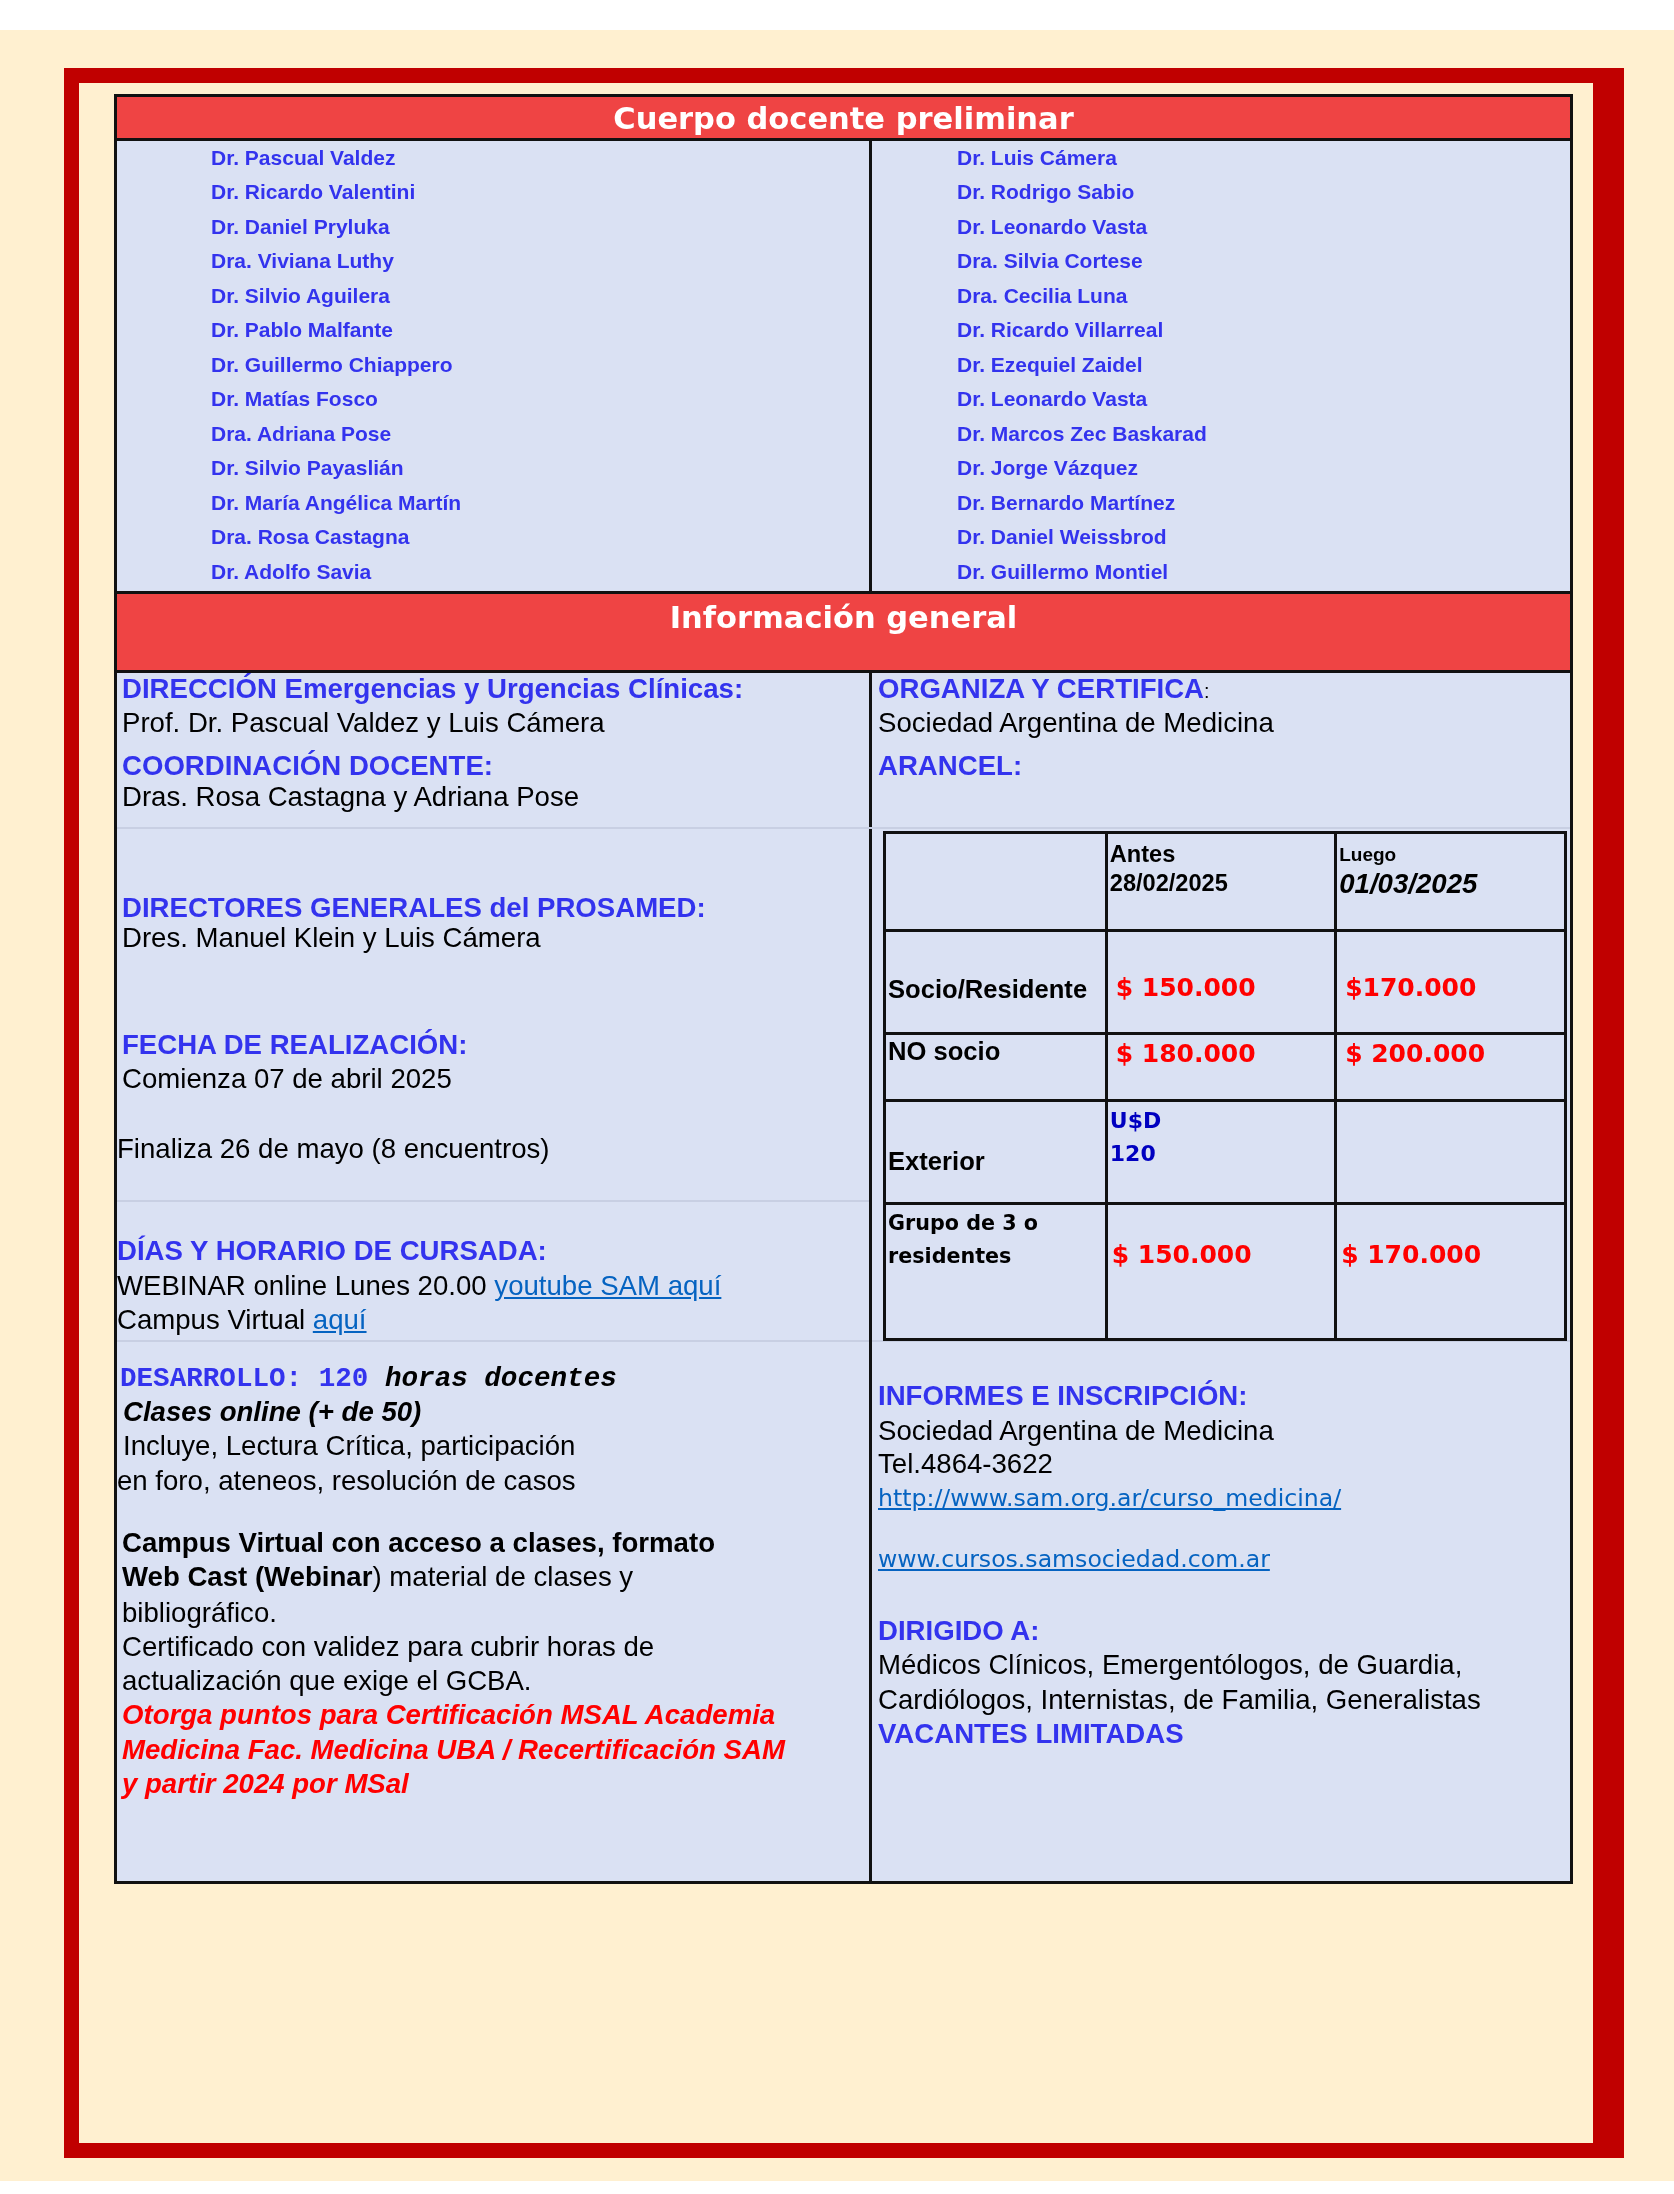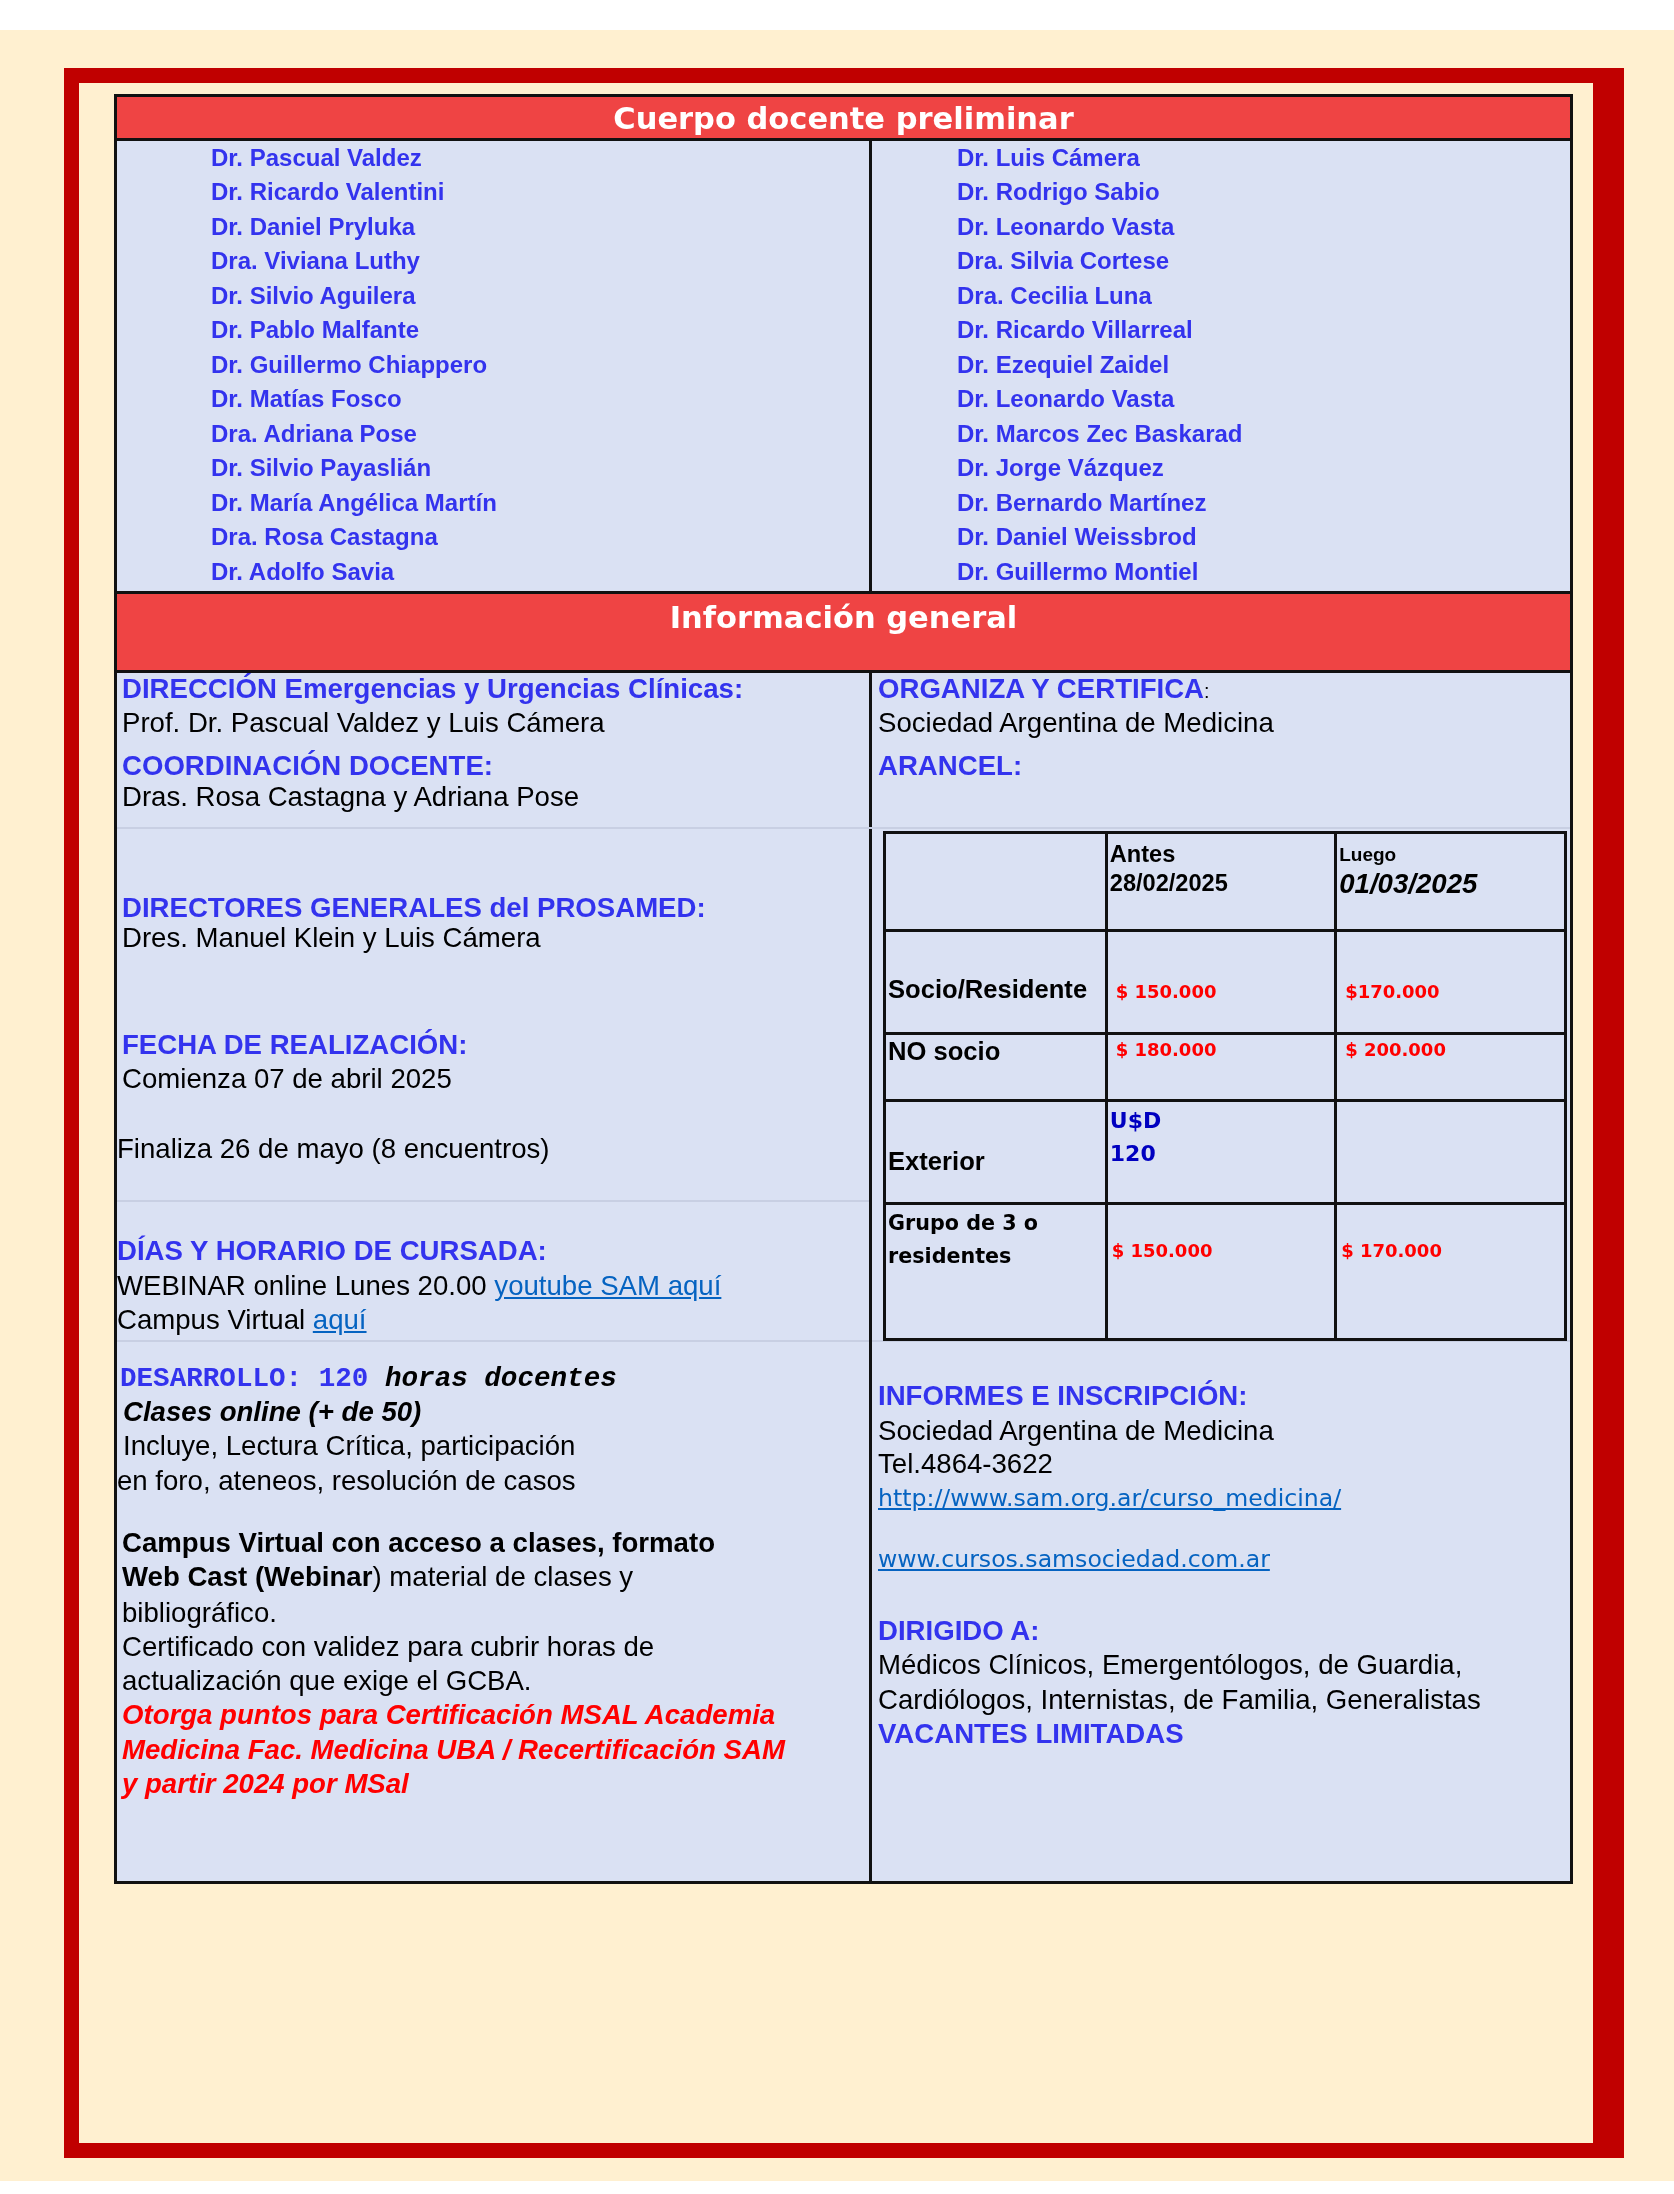--- a/index.html
+++ b/index.html
@@ -11,29 +11,29 @@
                border-right:31.5px solid #c00000; border-bottom:15.8px solid #c00000; }
   .sheet { position:absolute; left:114px; top:94px; width:1459px; height:1790px;
            background:#dae1f3; border:3px solid #111; box-sizing:border-box; }
   .band { position:absolute; left:114px; width:1459px; background:#ef4444;
           border:3px solid #111; box-sizing:border-box; color:#fff; font-weight:bold;
           font-family:"DejaVu Sans", sans-serif; }
   .band span { position:absolute; left:0; right:0; text-align:center; }
   .vline { position:absolute; width:3px; background:#111; }
   .hline { position:absolute; height:2px; background:#c8cfe3; }
   .t { position:absolute; white-space:nowrap; font-size:27.6px; line-height:33px; color:#000; }
-  .name { position:absolute; white-space:nowrap; font-size:24px; line-height:33px; color:#3333ee; font-weight:bold; }
+  .name { position:absolute; white-space:nowrap; font-size:21px; line-height:33px; color:#3333ee; font-weight:bold; }
   .h { color:#3333ee; font-weight:bold; }
   .link { color:#0563c1; text-decoration:underline; }
   .red { color:#ff0000; font-weight:bold; font-style:italic; }
   .fee { position:absolute; left:883px; top:831px; width:684px; height:506px; border-collapse:collapse; }
   .fee td { border:3px solid #111; vertical-align:middle; padding:0 2px; box-sizing:border-box; }
   .fee .lbl { font-weight:bold; font-size:25.6px; }
   .fee .grp { font-family:"DejaVu Sans", sans-serif; font-weight:bold; font-size:20.7px; line-height:33px; }
-  .fee .price { color:#ff0000; font-weight:bold; font-family:"DejaVu Sans", sans-serif; font-size:18px; padding-left:7.9px; }
+  .fee .price { color:#ff0000; font-weight:bold; font-family:"DejaVu Sans", sans-serif; font-size:25px; padding-left:7.9px; }
   .fee .usd { color:#0000c0; font-weight:bold; font-family:"DejaVu Sans", sans-serif; font-size:22px; line-height:33px; }
   .fee .hd { font-size:23.6px; line-height:29.6px; vertical-align:top; padding-top:5.9px; }
 </style>
 </head>
 <body>
 
 <div class="cream"></div>
 <div class="red-frame"></div>
 <div class="sheet"></div>
 

